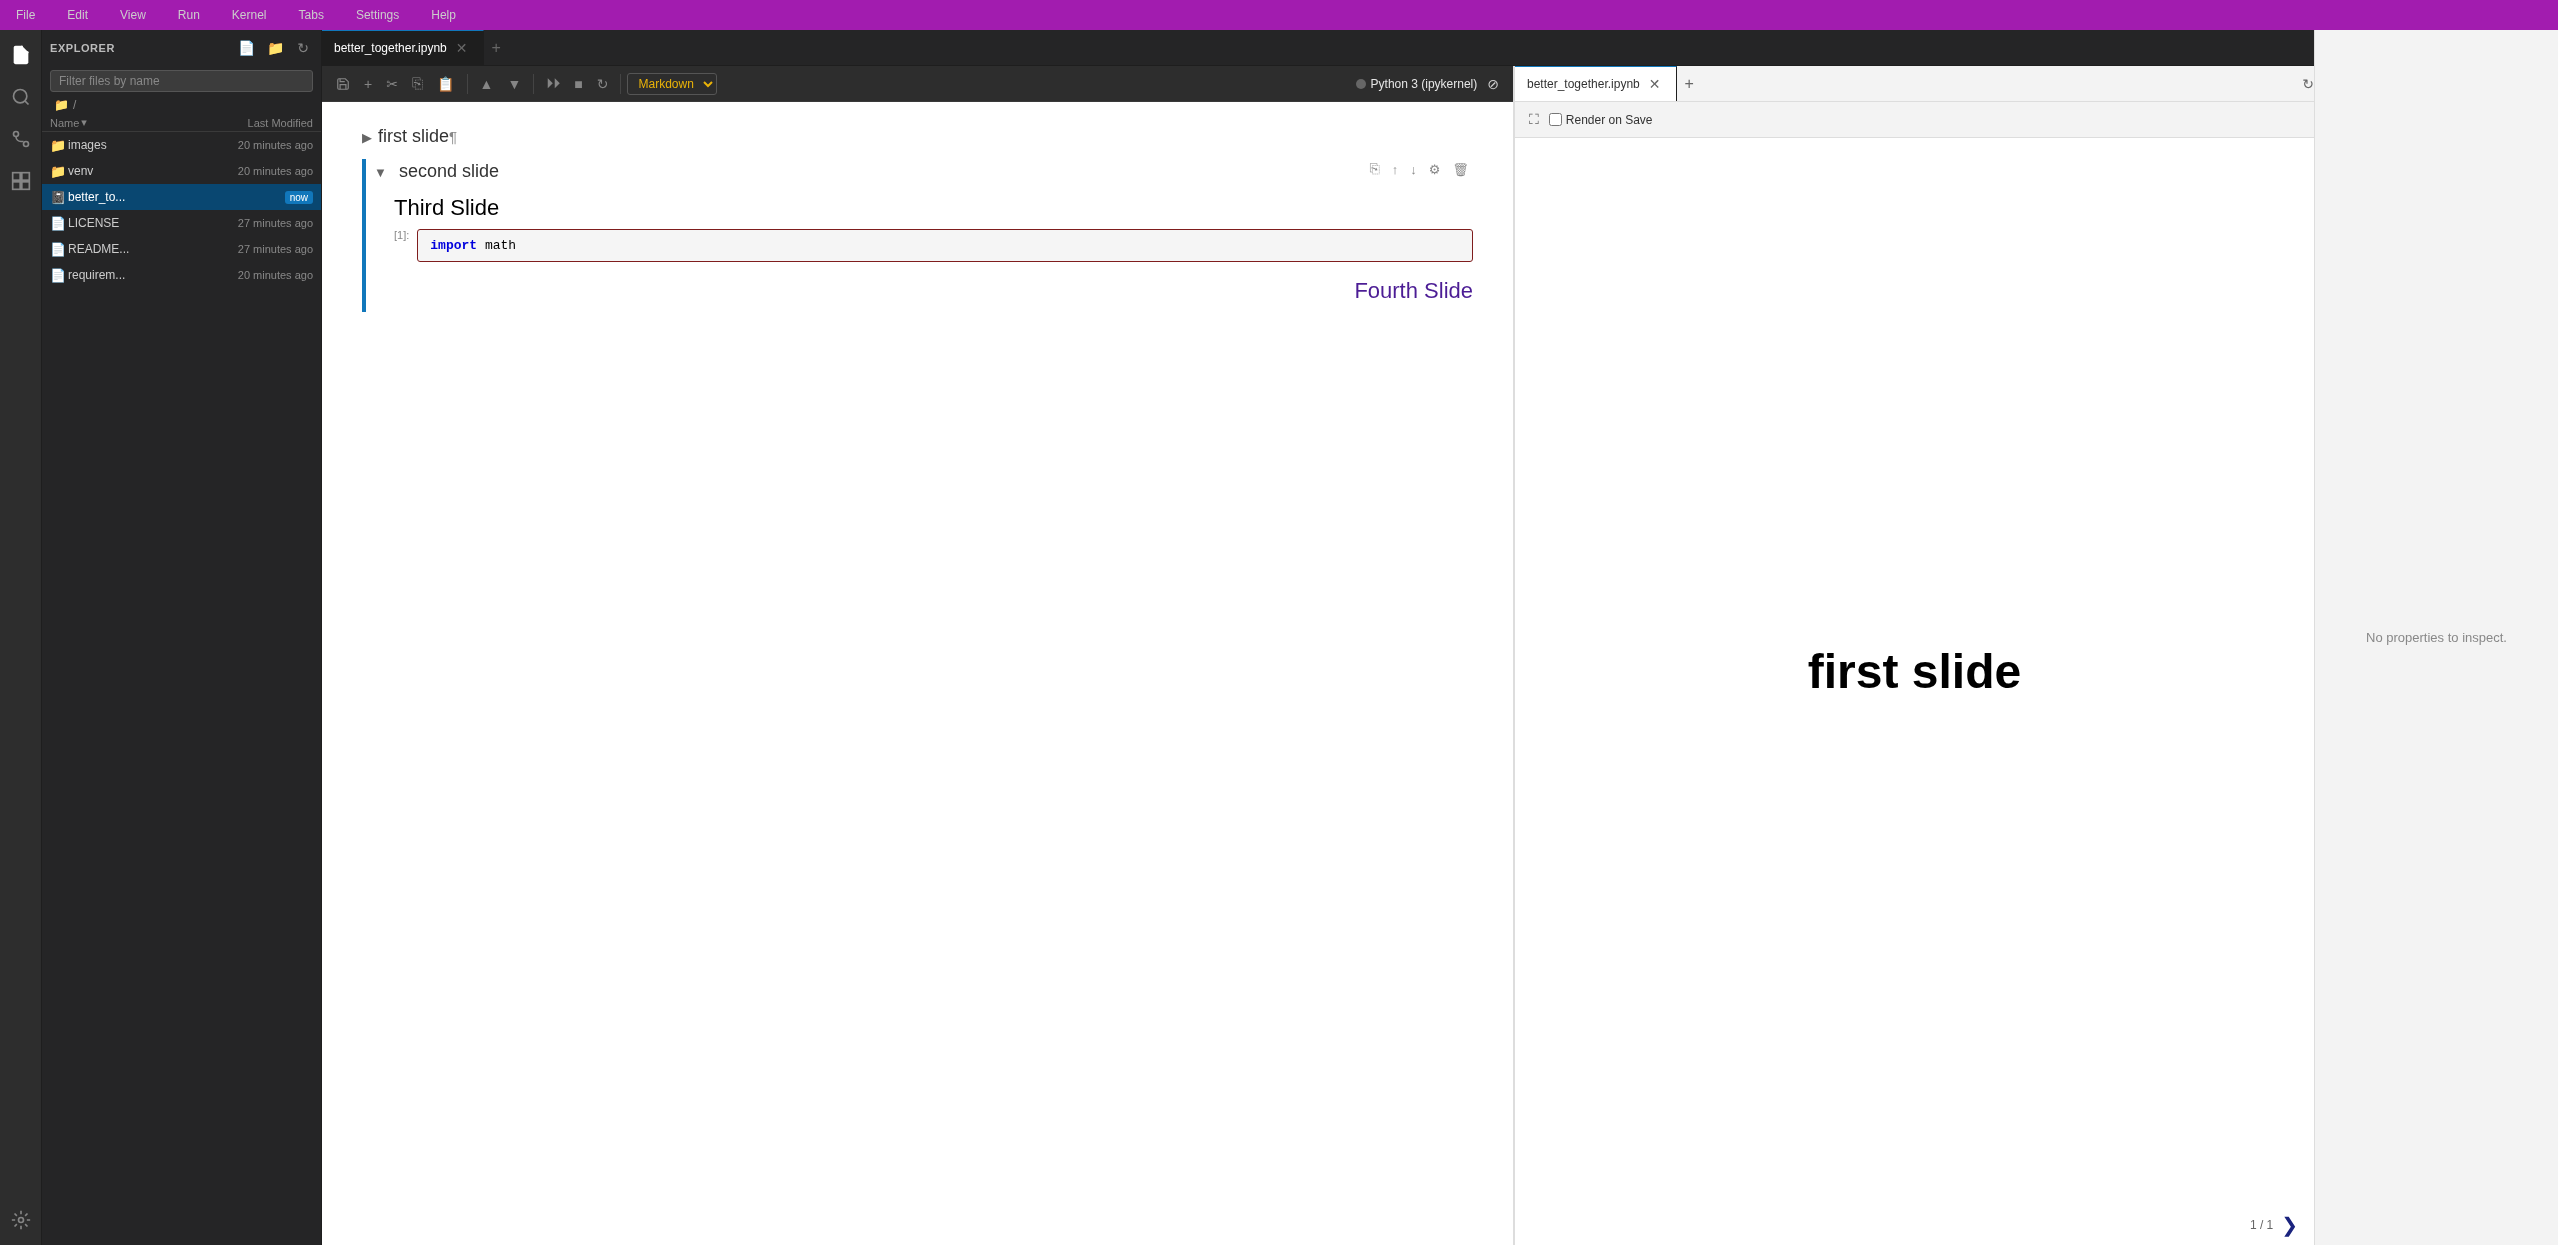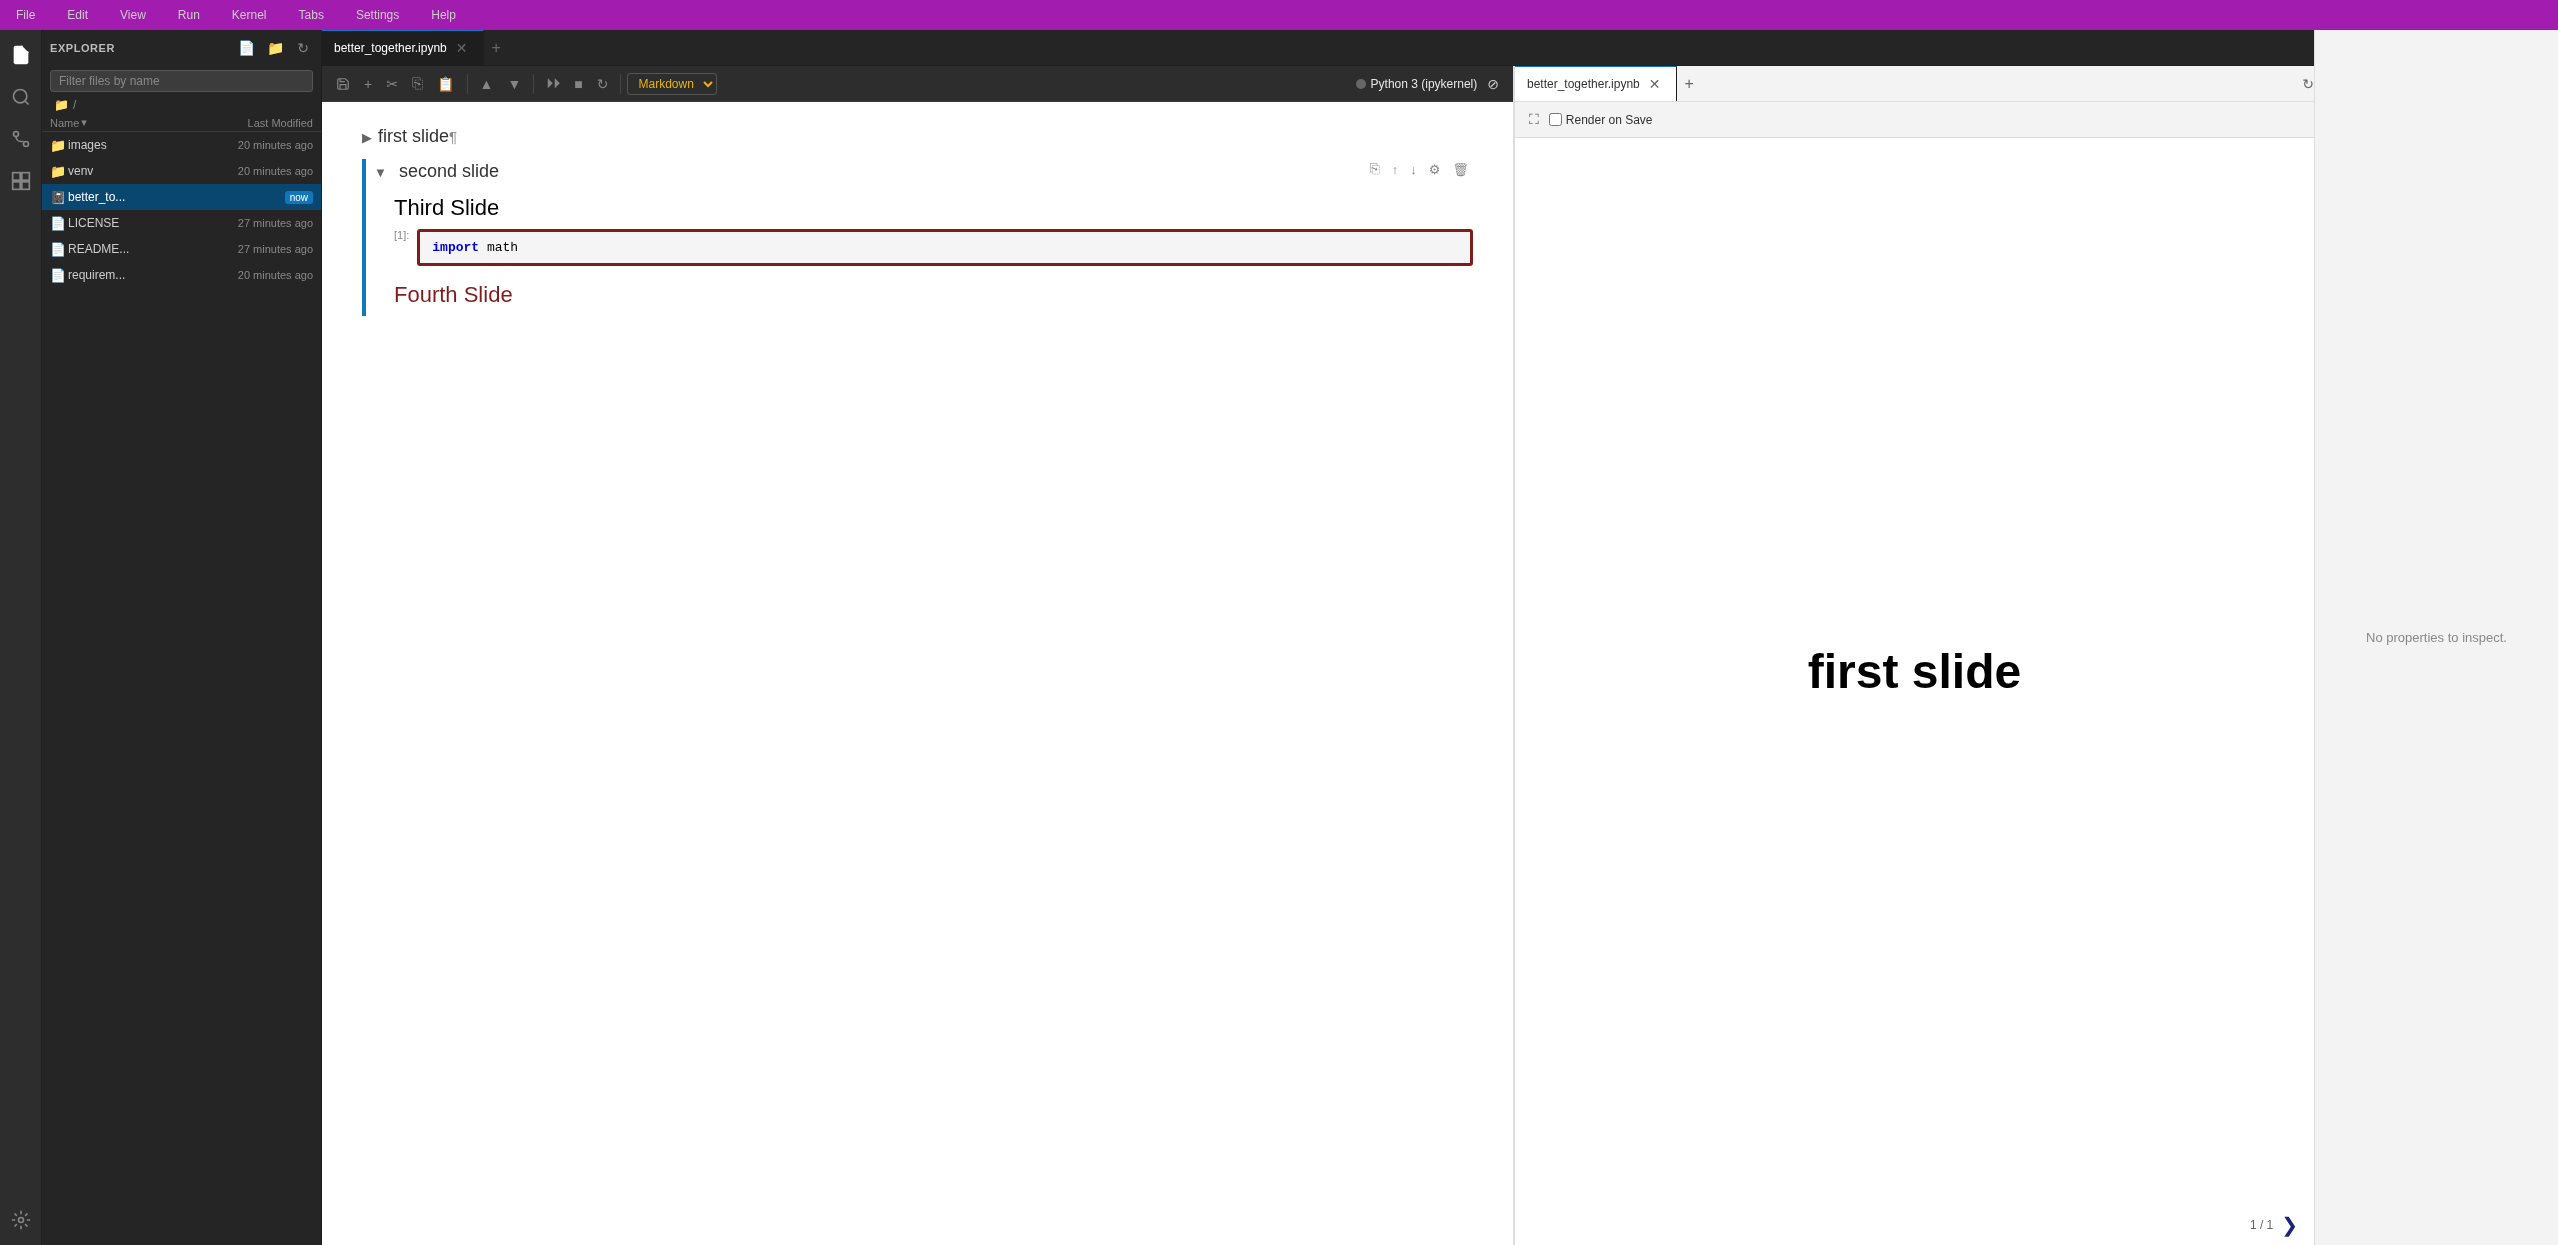--- a/index.html
+++ b/index.html
@@ -60,21 +60,21 @@
     
     
     .notebook-content { flex: 1; overflow-y: auto; background: #fff; color: #000; padding: 20px 40px; }
     
     .cell-container { margin-bottom: 8px; }
     .slide-toggle { color: #666; cursor: pointer; margin-right: 6px; font-size: 13px; padding-top: 2px; }
     
     .cell-toolbar { display: flex; align-items: center; gap: 4px; float: right; margin-bottom: 4px; }
     .cell-toolbar-btn { background: none; border: none; cursor: pointer; color: #888; font-size: 13px; padding: 2px 4px; border-radius: 3px; }
     
-    .code-cell { background: #f5f5f5; border: 3px solid #7f1d1d; border-radius: 3px; padding: 8px 12px; font-family: 'Courier New', monospace; font-size: 13px; }
+    .code-cell { background: #f5f5f5; border: 1px solid #7f1d1d; border-radius: 3px; padding: 8px 12px; font-family: 'Courier New', monospace; font-size: 13px; }
     .cell-num { color: #888; font-size: 11px; margin-right: 8px; }
     .code-keyword { color: #0000dd; font-weight: bold; }
     .code-ident { color: #000; }
     
     
     .preview-panel { width: 800px; background: #fff; display: flex; flex-direction: column; border-left: 1px solid #ddd; flex-shrink: 0; }
     .preview-toolbar { display: flex; align-items: center; background: #f3f3f3; border-bottom: 1px solid #ddd; padding: 4px 8px; height: 36px; gap: 4px; }
     .preview-btn { background: none; border: none; color: #666; cursor: pointer; font-size: 14px; padding: 3px 6px; border-radius: 3px; }
     .render-checkbox { display: flex; align-items: center; gap: 4px; font-size: 12px; color: #333; }
     .preview-content { flex: 1; display: flex; align-items: center; justify-content: center; background: #fff; }
@@ -300,21 +300,21 @@
 
                 <div style="display:flex; align-items:flex-start; margin-bottom:8px; padding-left:20px;">
                   <span class="cell-num">[1]:</span>
                   <div class="code-cell" style="flex:1;">
                     <span class="code-keyword">import</span>
                     <span class="code-ident"> math</span>
                   </div>
                 </div>
 
                 <div style="padding: 8px 0 8px 20px;">
-                  <h1 style="font-size:22px; font-weight:normal; color:#7f1d1d;">Fourth Slide</h1>
+                  <h1 style="font-size:22px; font-weight:normal; color:#4c1d95;text-align:right;">Fourth Slide</h1>
                 </div>
 
               </div>
             </div>
           </div>
 
         </div>
 
       </div>
 

